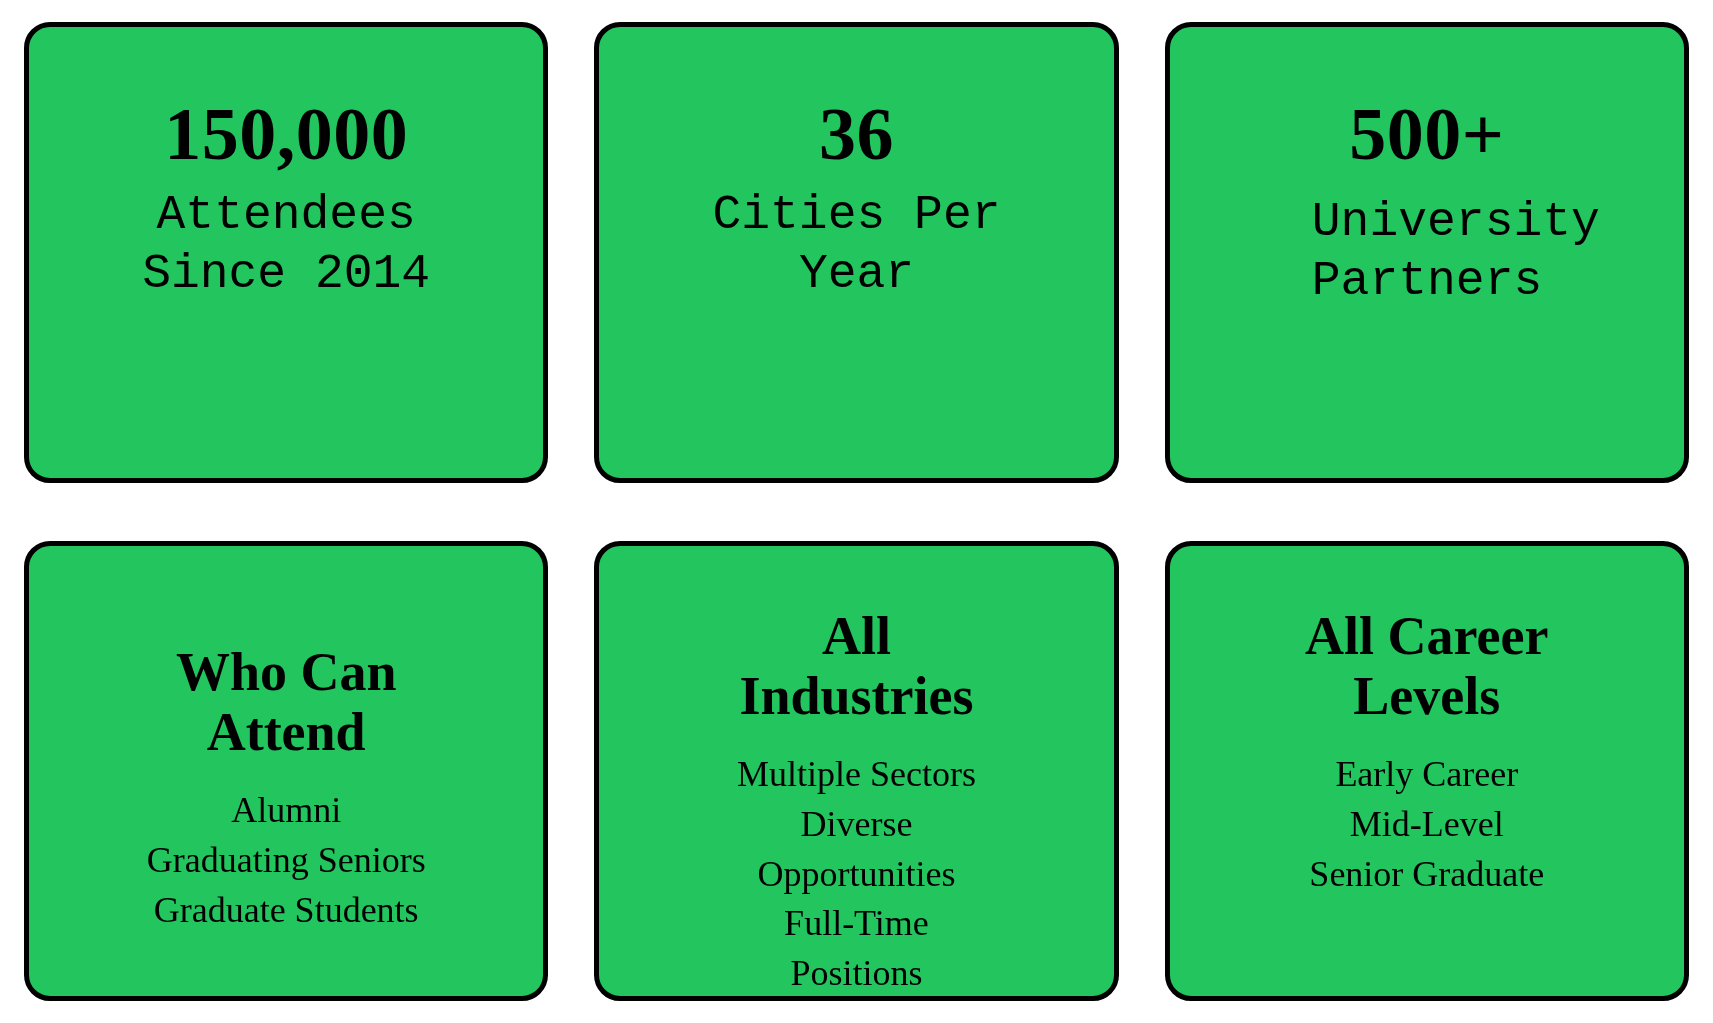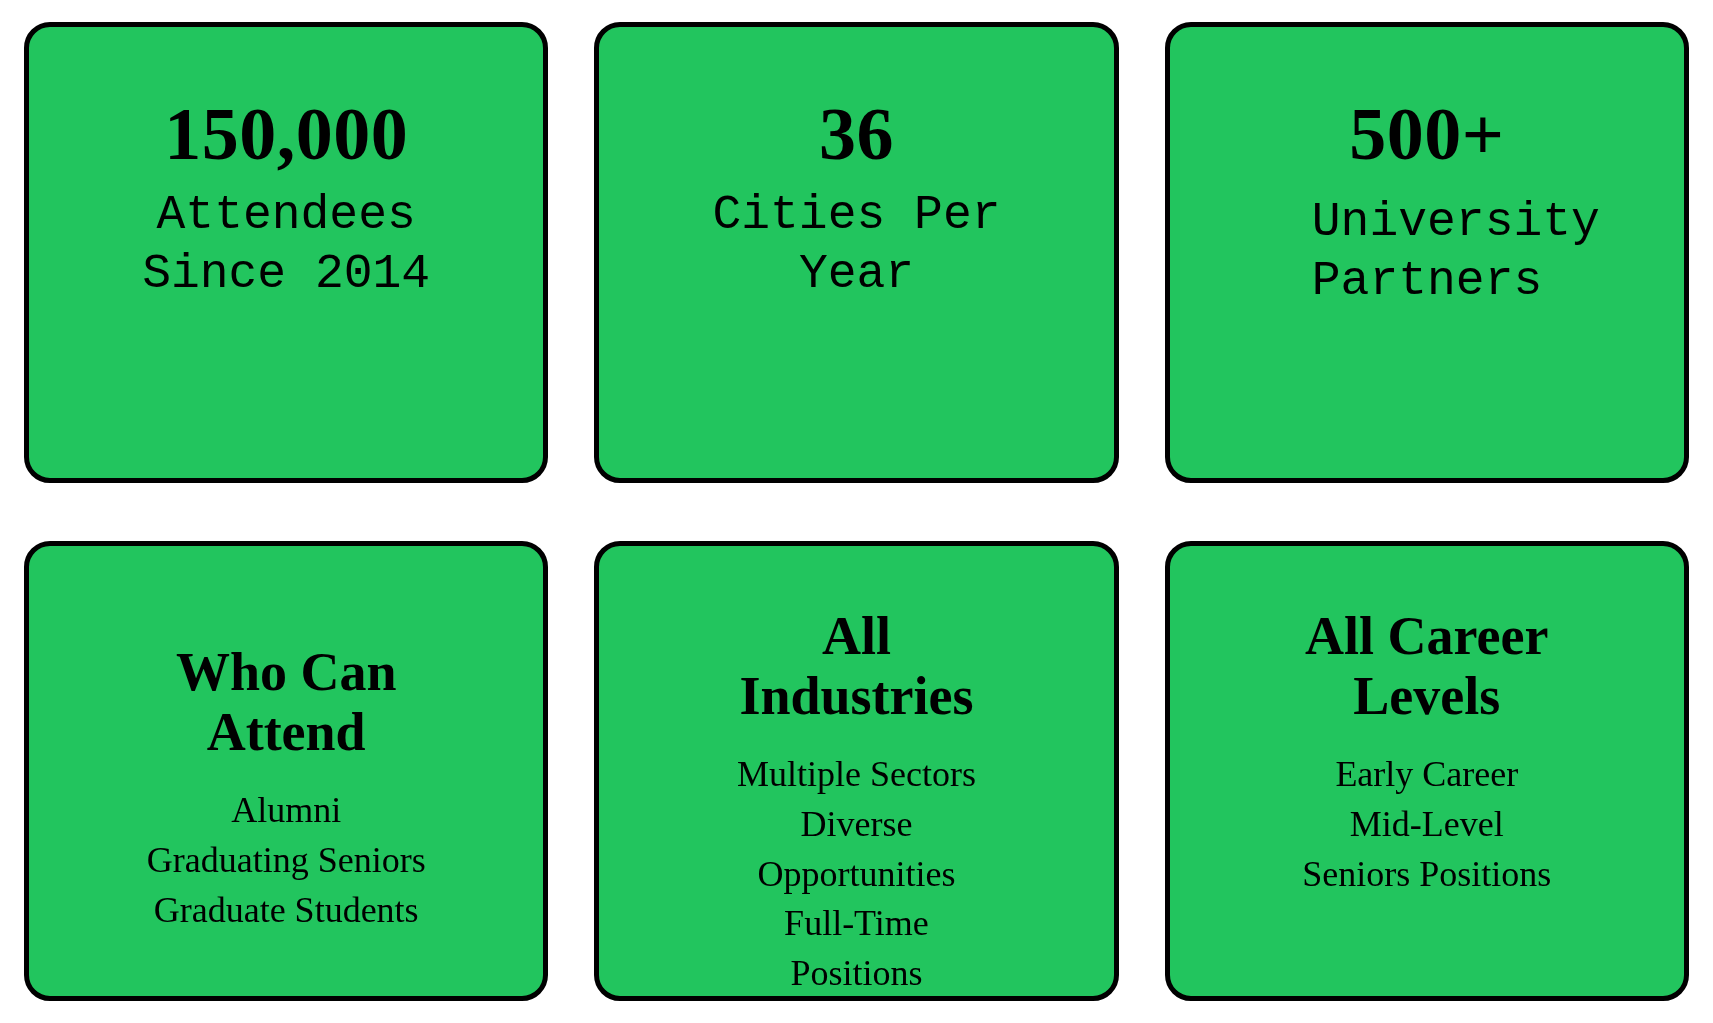--- a/index.html
+++ b/index.html
@@ -122,17 +122,17 @@
       <li>Diverse Opportunities</li>
       <li>Full-Time Positions</li>
     </ul>
   </div>
 
   <div class="card detail col-3">
     <div class="detail-title">All Career Levels</div>
     <ul class="detail-list">
       <li>Early Career</li>
       <li>Mid-Level</li>
-      <li>Seniors Positions</li>
+      <li>Senior Graduate</li>
     </ul>
   </div>
 
 </div>
 
 </body></html>

